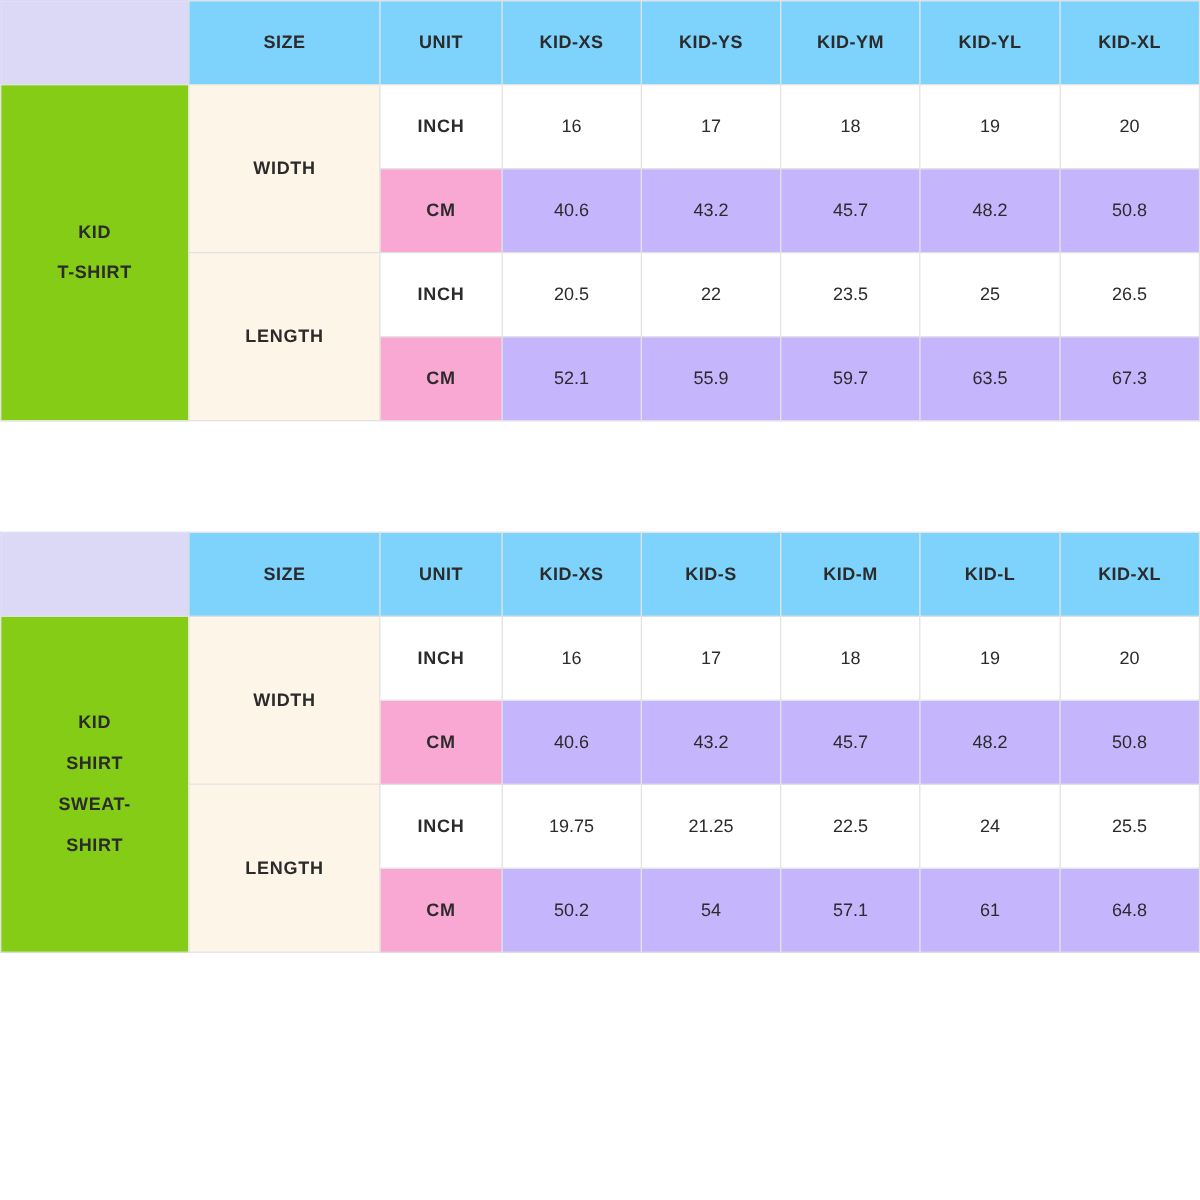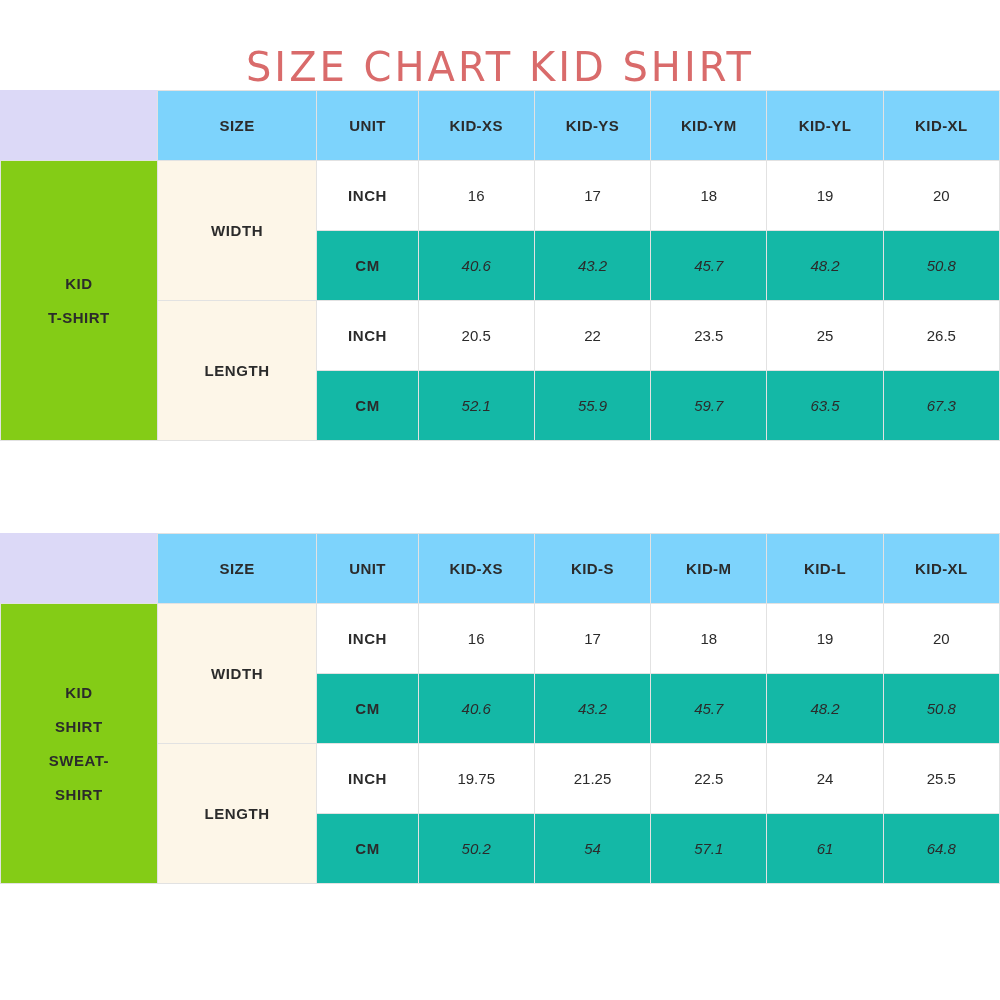--- a/index.html
+++ b/index.html
@@ -77,36 +77,35 @@
     letter-spacing: 0.6px;
     margin-top: 28px;
   }
   td.unit {
     font-weight: bold;
     font-size: 15px;
     letter-spacing: 0.6px;
     background: #ffffff;
     margin-top: 16px;
   }
-  tr.alt td.unit { background: #14b8a6; }
+  tr.alt td.unit { background: #f9a8d4; }
   td.val { background: #ffffff; font-size: 15px; margin-left: 20px; }
-  tr.alt td.val { background: #14b8a6; font-style: italic; }
+  tr.alt td.val { background: #c4b5fd; }
 
   .gap {
     height: 92px;
     width: 1000px;
   }
   .tbl-wrap { width: 1000px; }
 </style>
 </head>
 <body>
 
 <div class="page">
 
-  <h1 class="title">SIZE CHART KID SHIRT</h1>
 
   <div class="tbl-wrap">
     <table class="size-table">
       <colgroup>
         <col class="col-cat">
           <col class="col-size">
           <col class="col-unit">
         <col class="col-val">
           <col class="col-val">
           <col class="col-val">

